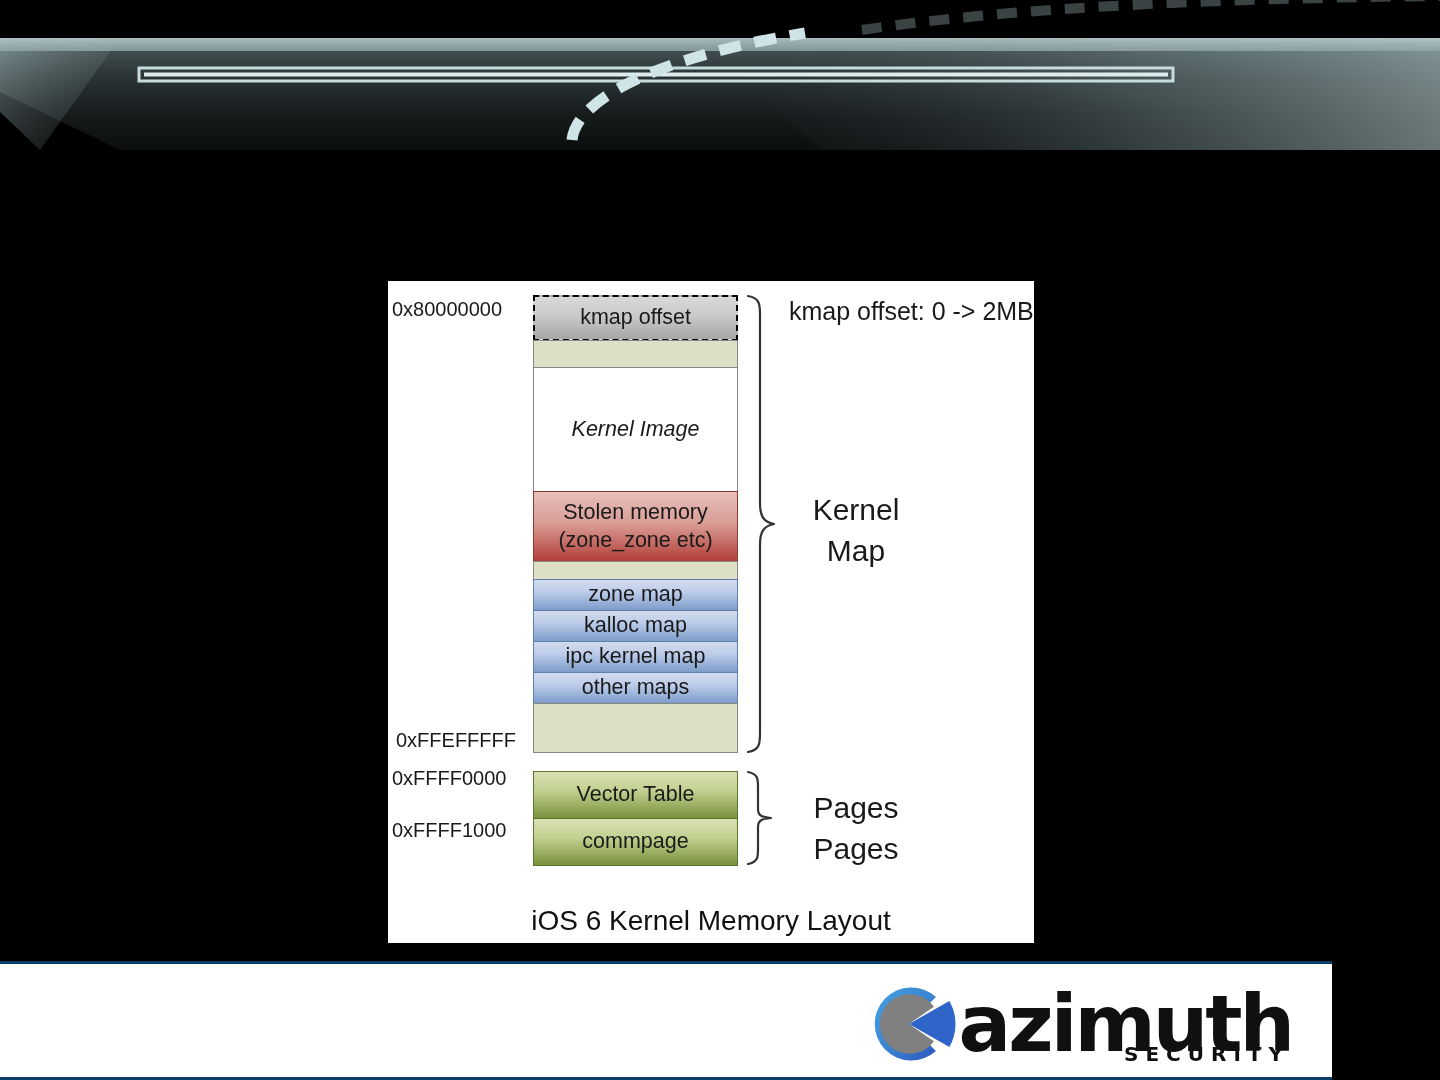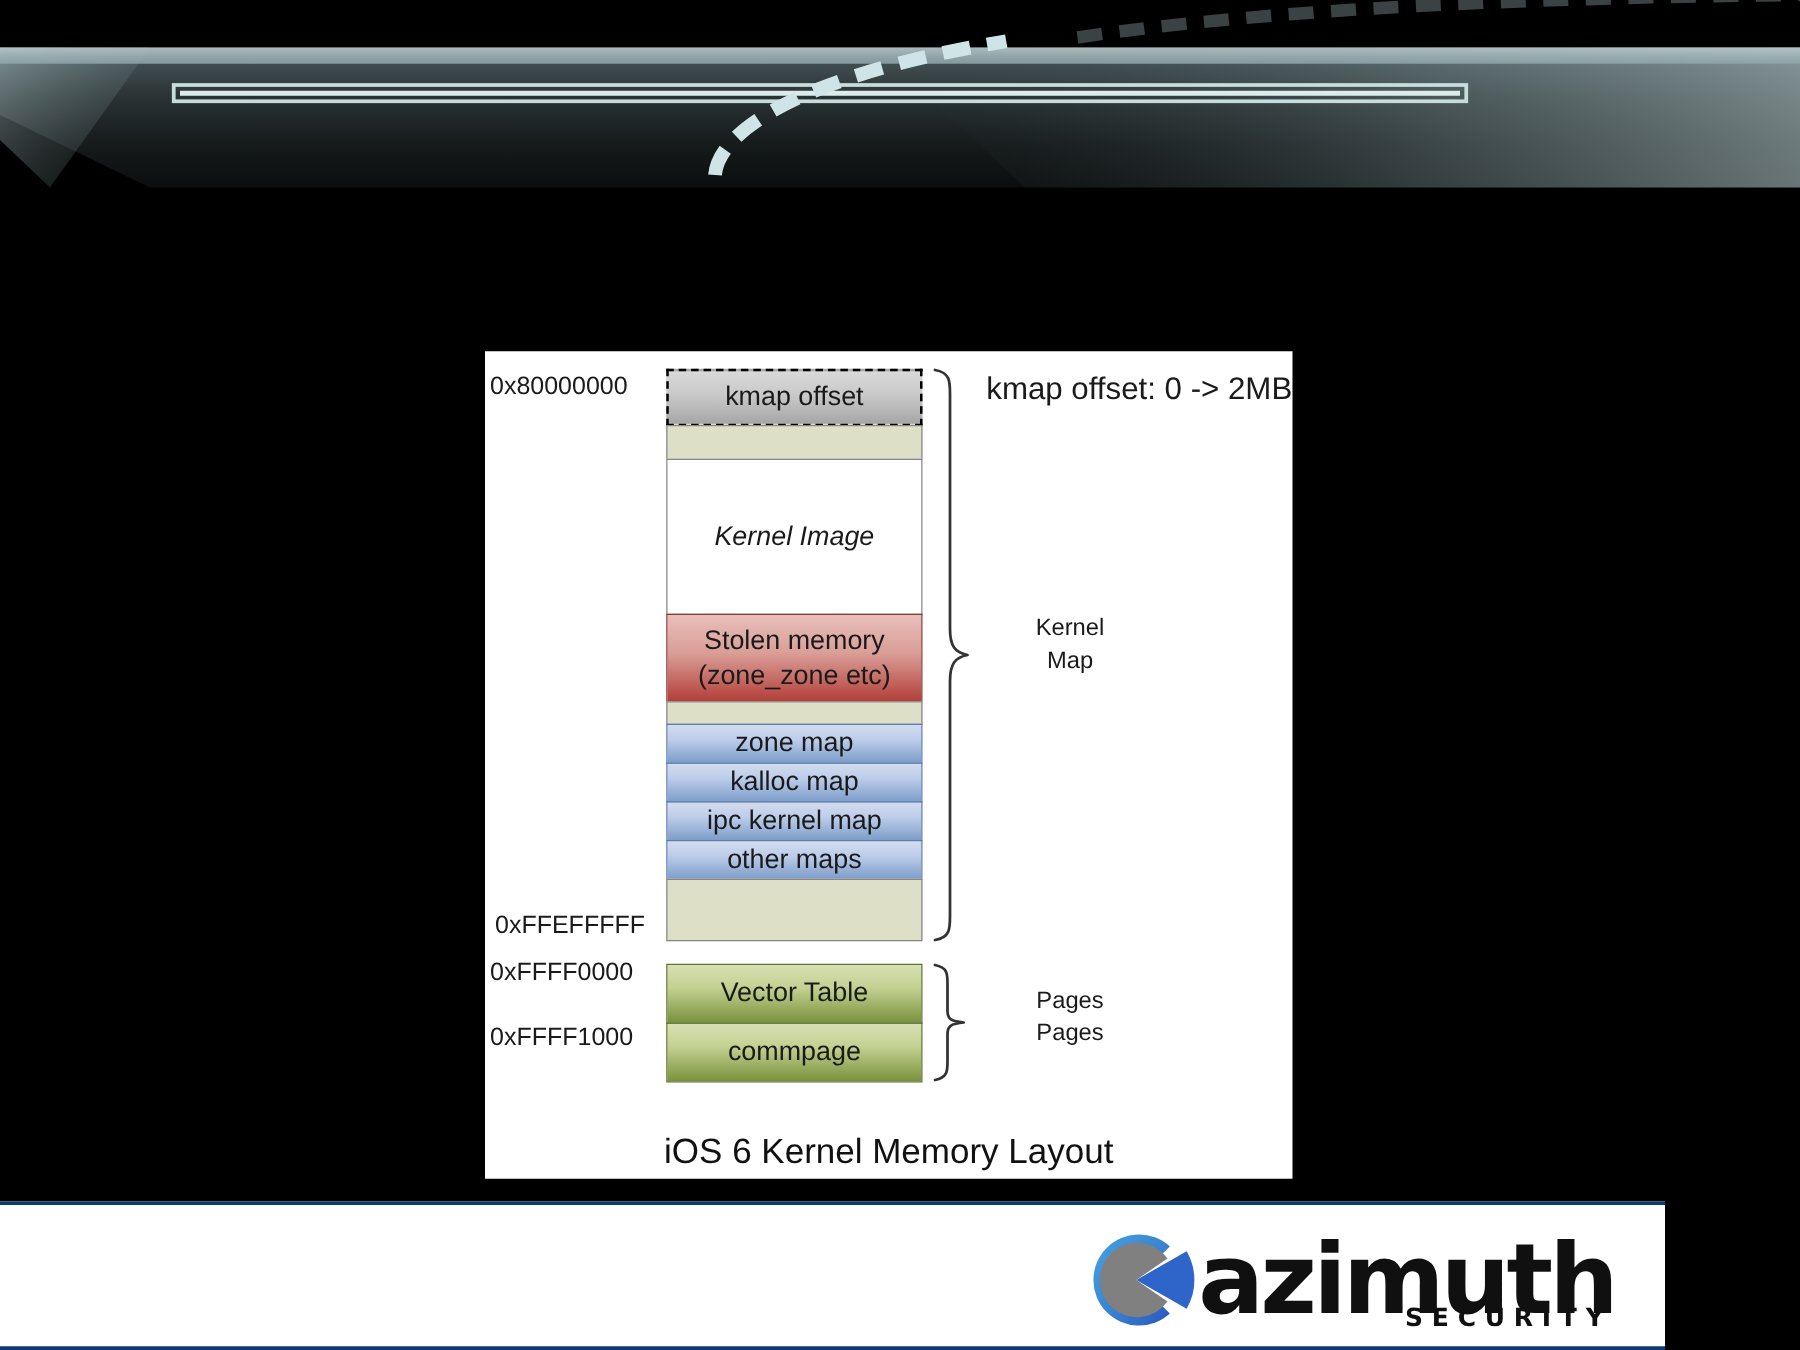--- a/index.html
+++ b/index.html
@@ -91,21 +91,21 @@
     background: linear-gradient(180deg, #d3dced 0%, #bcccea 40%, #7d9dc9 100%);
     border: 1px solid #5d7fb0;
   }
   .blk-green {
     background: linear-gradient(180deg, #d8e0b4 0%, #c3d191 40%, #79923c 100%);
     border: 1px solid #5e7330;
   }
 
   .brace-note {
     position: absolute;
-    font-size: 19px;
+    font-size: 30px;
     color: #1a1a1a;
     text-align: center;
     line-height: 1.35;
     white-space: nowrap;
   }
   .top-note {
     position: absolute;
     font-size: 25px;
     color: #1a1a1a;
     white-space: nowrap;

